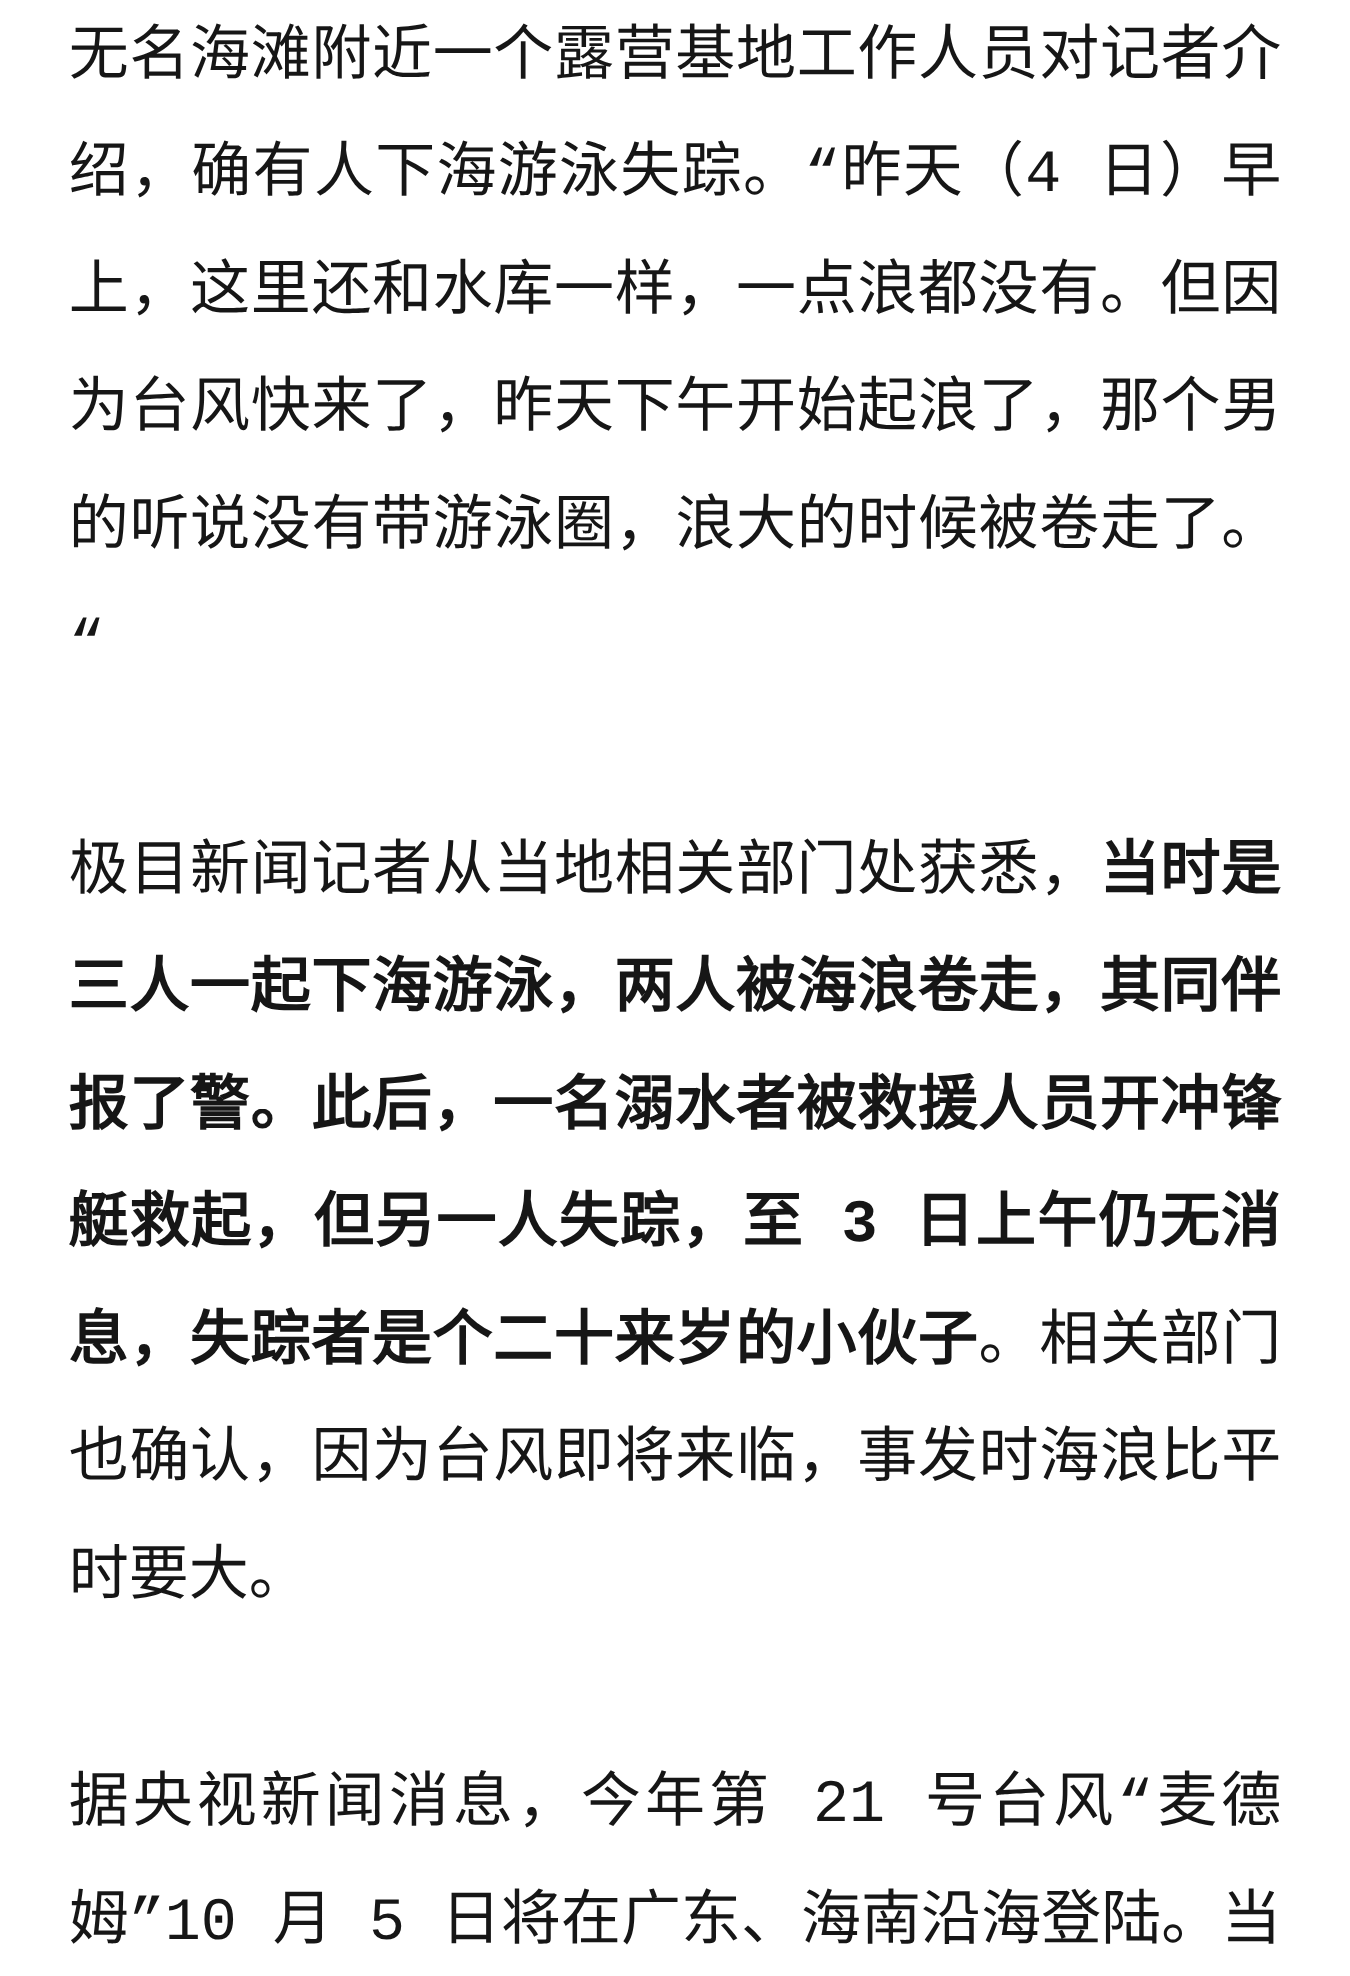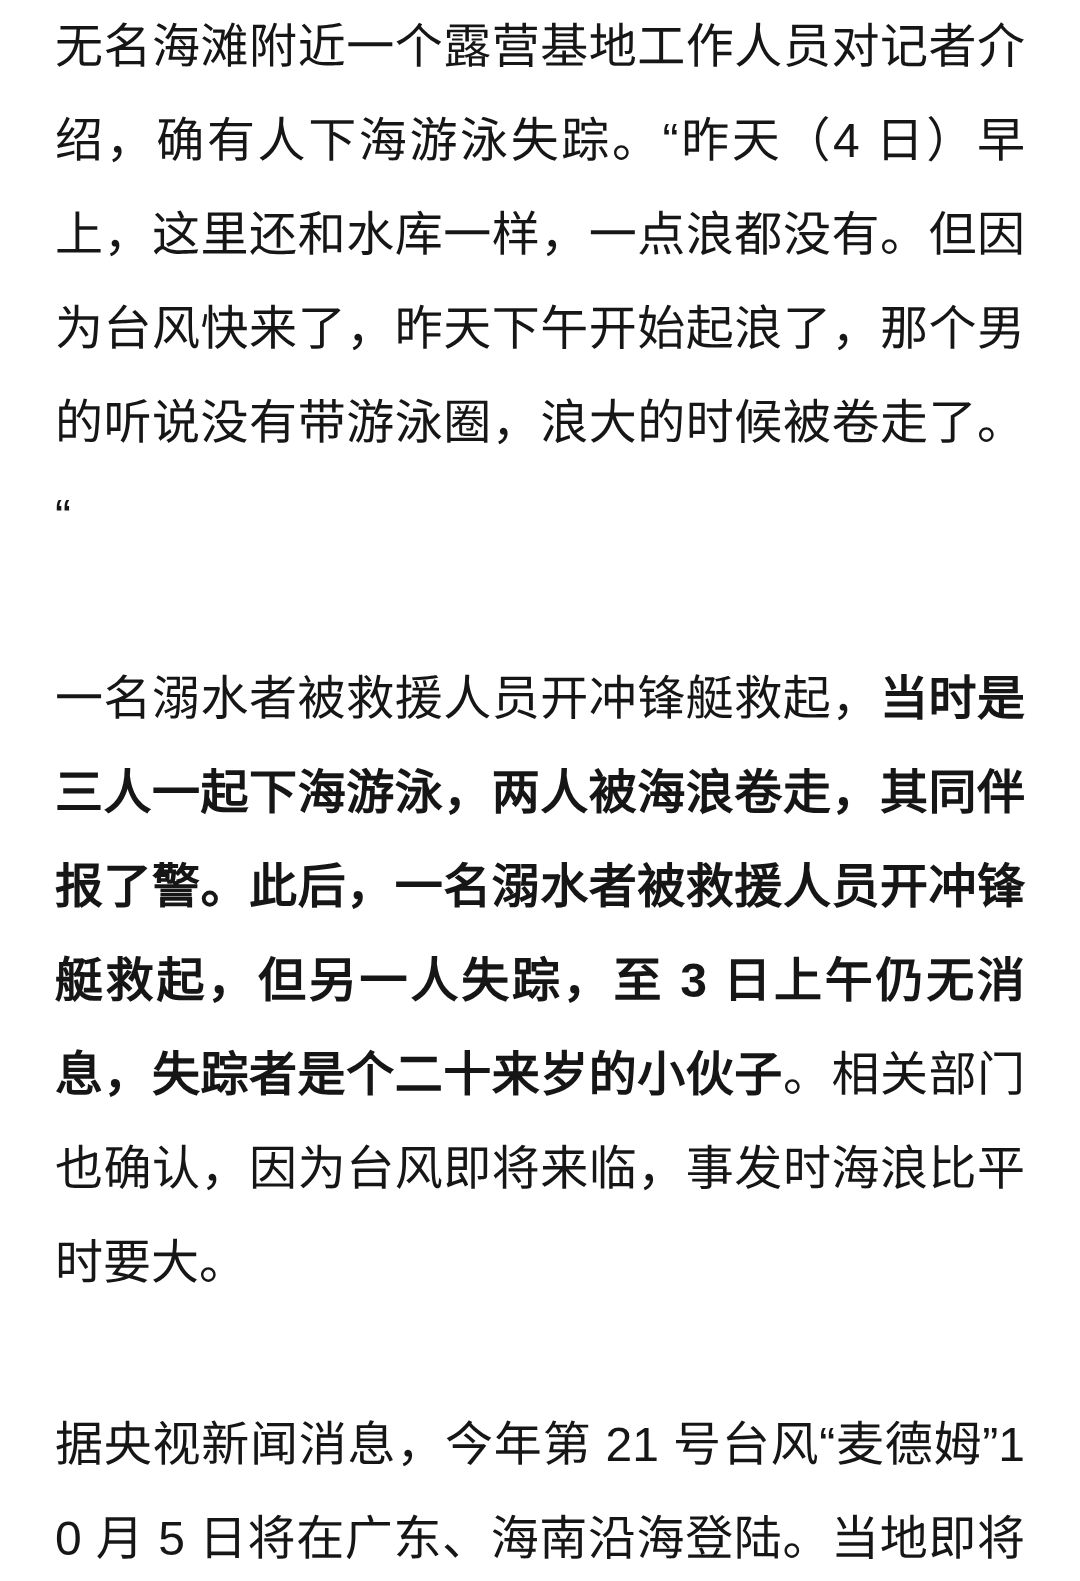--- a/index.html
+++ b/index.html
@@ -14,35 +14,35 @@
   }
   .page {
     box-sizing: border-box;
     width: 1080px;
     height: 1581px;
     padding: 0 55px;
     background: #ffffff;
   }
   .article-body p {
     margin: 0 0 88px 0;
-    font-family: Liberation Sans, sans-serif;
+    font-family: Liberation Mono, monospace;
     font-size: 48px;
     line-height: 94px;
     color: #161616;
     text-align: justify;
     word-break: break-all;
   }
   .article-body p:last-child {
     margin-bottom: 0;
   }
   .seg { font-weight: 400; }
   .seg-bold { font-weight: 700; }
 </style>
 </head>
 <body>
 
 <div class="page">
   <div class="article-body">
       <p><span class="seg">无名海滩附近一个露营基地工作人员对记者介绍，确有人下海游泳失踪。“昨天（4 日）早上，这里还和水库一样，一点浪都没有。但因为台风快来了，昨天下午开始起浪了，那个男的听说没有带游泳圈，浪大的时候被卷走了。“</span></p>
-      <p><span class="seg">一名溺水者被救援人员开冲锋艇救起，</span><span class="seg seg-bold">当时是三人一起下海游泳，两人被海浪卷走，其同伴报了警。此后，一名溺水者被救援人员开冲锋艇救起，但另一人失踪，至 3 日上午仍无消息，失踪者是个二十来岁的小伙子</span><span class="seg">。相关部门也确认，因为台风即将来临，事发时海浪比平时要大。</span></p>
+      <p><span class="seg">极目新闻记者从当地相关部门处获悉，</span><span class="seg seg-bold">当时是三人一起下海游泳，两人被海浪卷走，其同伴报了警。此后，一名溺水者被救援人员开冲锋艇救起，但另一人失踪，至 3 日上午仍无消息，失踪者是个二十来岁的小伙子</span><span class="seg">。相关部门也确认，因为台风即将来临，事发时海浪比平时要大。</span></p>
       <p><span class="seg">据央视新闻消息，今年第 21 号台风“麦德姆”10 月 5 日将在广东、海南沿海登陆。当地即将进入 12 级风圈，风力会进一步加大，最大可达 15 级。</span></p>
     </div>
 </div>
 
 </body></html>

